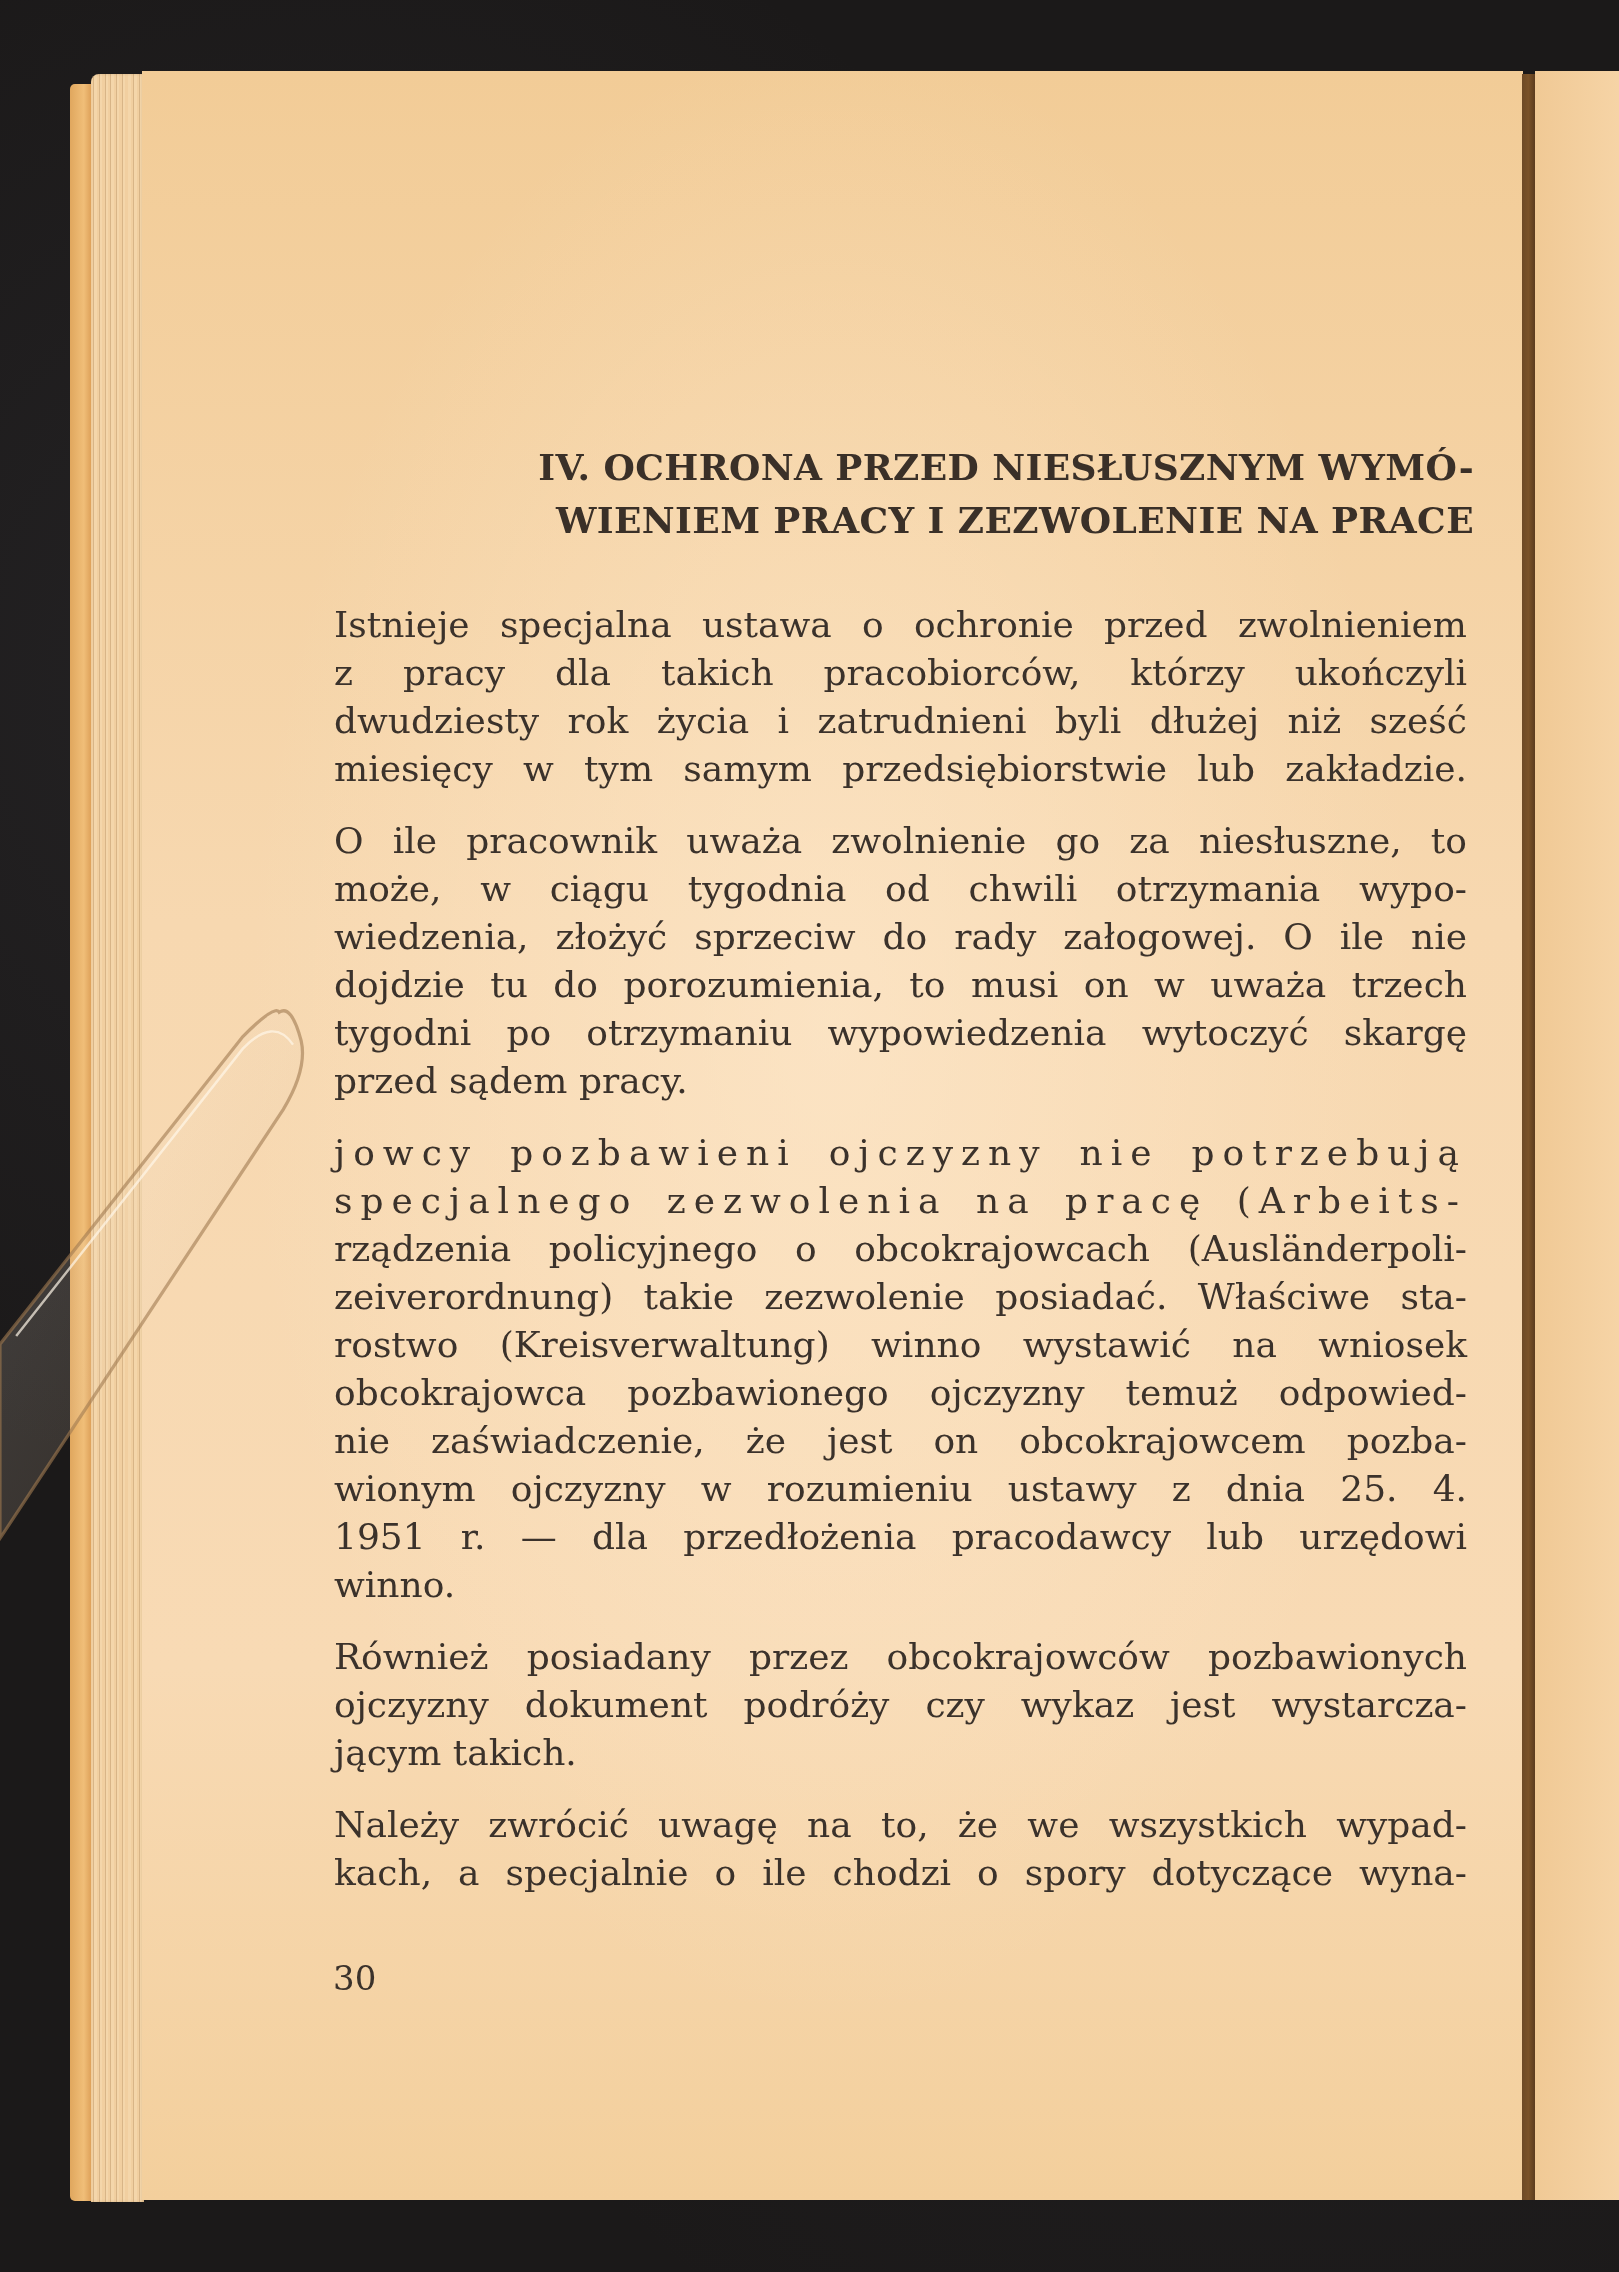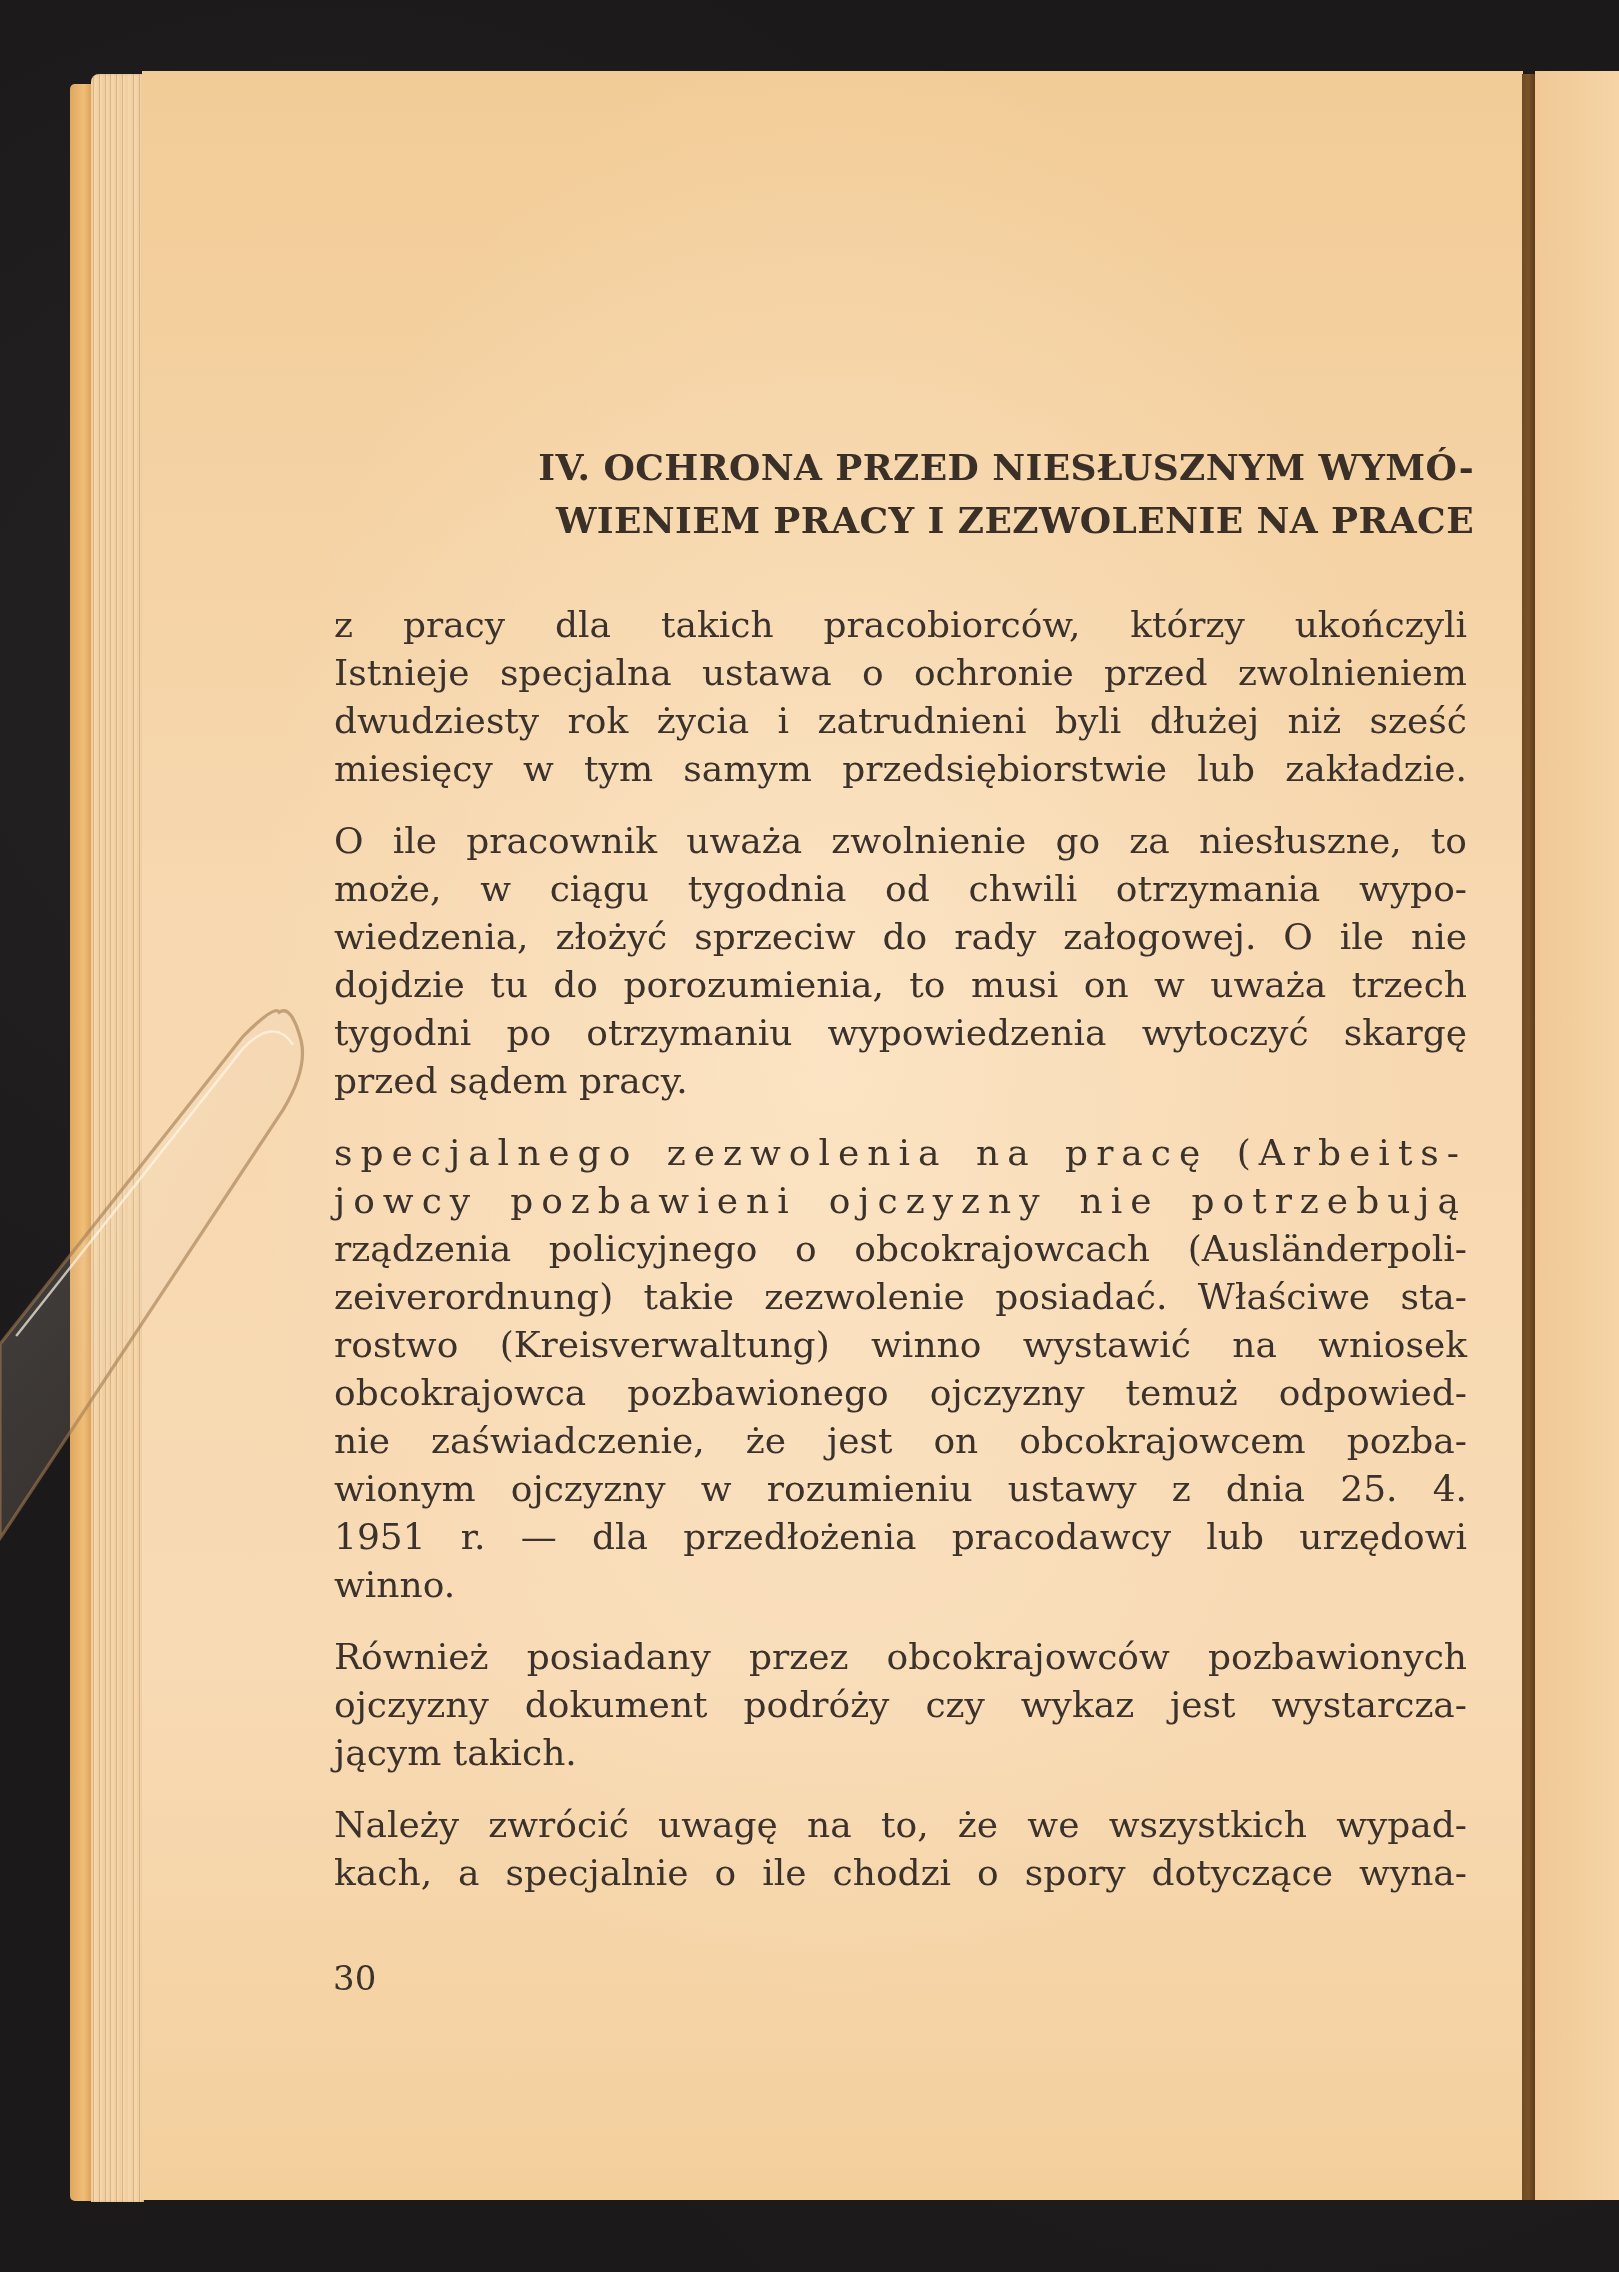--- a/index.html
+++ b/index.html
@@ -75,36 +75,36 @@
   <div class="gutter"></div>
   <div class="next-page"></div>
 
   <div class="heading">
     <div>IV. OCHRONA PRZED NIESŁUSZNYM WYMÓ-</div>
     <div>WIENIEM PRACY I ZEZWOLENIE NA PRACE</div>
   </div>
 
   <div class="body-text">
     <div class="para">
+      <span class="line">Istnieje specjalna ustawa o ochronie przed zwolnieniem</span>
       <span class="line">z pracy dla takich pracobiorców, którzy ukończyli</span>
-      <span class="line">Istnieje specjalna ustawa o ochronie przed zwolnieniem</span>
       <span class="line">dwudziesty rok życia i zatrudnieni byli dłużej niż sześć</span>
       <span class="line">miesięcy w tym samym przedsiębiorstwie lub zakładzie.</span>
     </div>
     <div class="para">
       <span class="line">O ile pracownik uważa zwolnienie go za niesłuszne, to</span>
       <span class="line">może, w ciągu tygodnia od chwili otrzymania wypo-</span>
       <span class="line">wiedzenia, złożyć sprzeciw do rady załogowej. O ile nie</span>
       <span class="line">dojdzie tu do porozumienia, to musi on w uważa trzech</span>
       <span class="line">tygodni po otrzymaniu wypowiedzenia wytoczyć skargę</span>
       <span class="line last">przed sądem pracy.</span>
     </div>
     <div class="para">
+      <span class="line spaced">jowcy pozbawieni ojczyzny nie potrzebują</span>
       <span class="line spaced">specjalnego zezwolenia na pracę (Arbeits-</span>
-      <span class="line spaced">jowcy pozbawieni ojczyzny nie potrzebują</span>
       <span class="line">rządzenia policyjnego o obcokrajowcach (Ausländerpoli-</span>
       <span class="line">zeiverordnung) takie zezwolenie posiadać. Właściwe sta-</span>
       <span class="line">rostwo (Kreisverwaltung) winno wystawić na wniosek</span>
       <span class="line">obcokrajowca pozbawionego ojczyzny temuż odpowied-</span>
       <span class="line">nie zaświadczenie, że jest on obcokrajowcem pozba-</span>
       <span class="line">wionym ojczyzny w rozumieniu ustawy z dnia 25. 4.</span>
       <span class="line">1951 r. — dla przedłożenia pracodawcy lub urzędowi</span>
       <span class="line last">winno.</span>
     </div>
     <div class="para">

